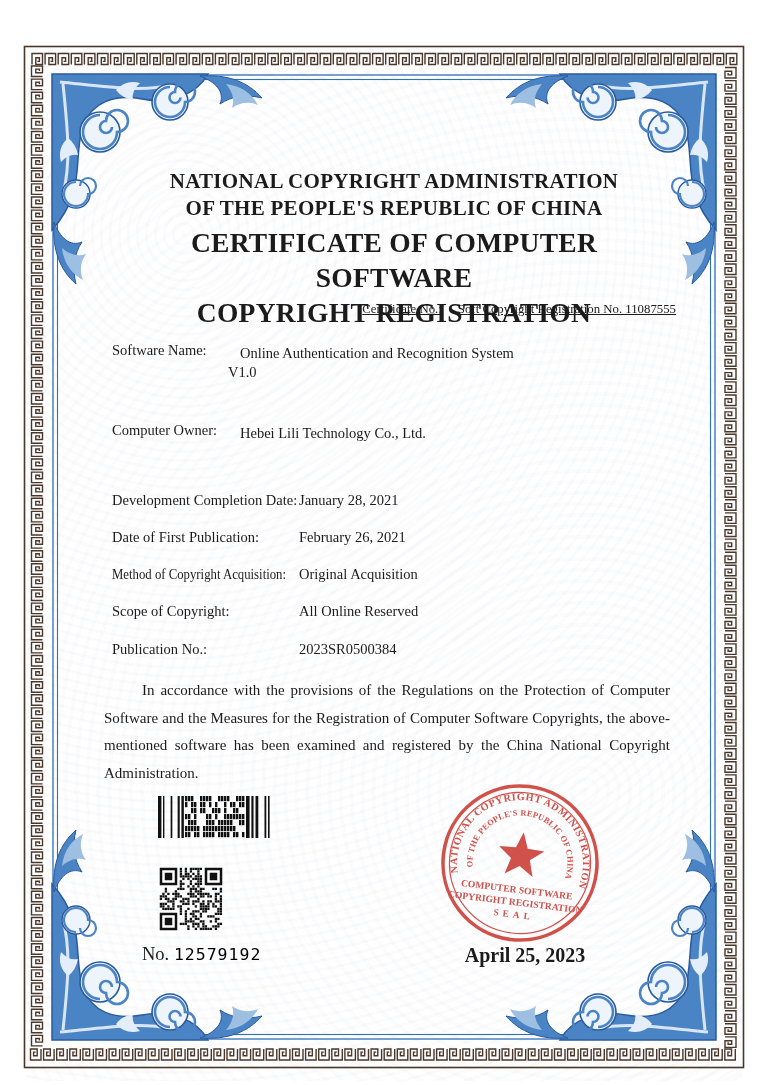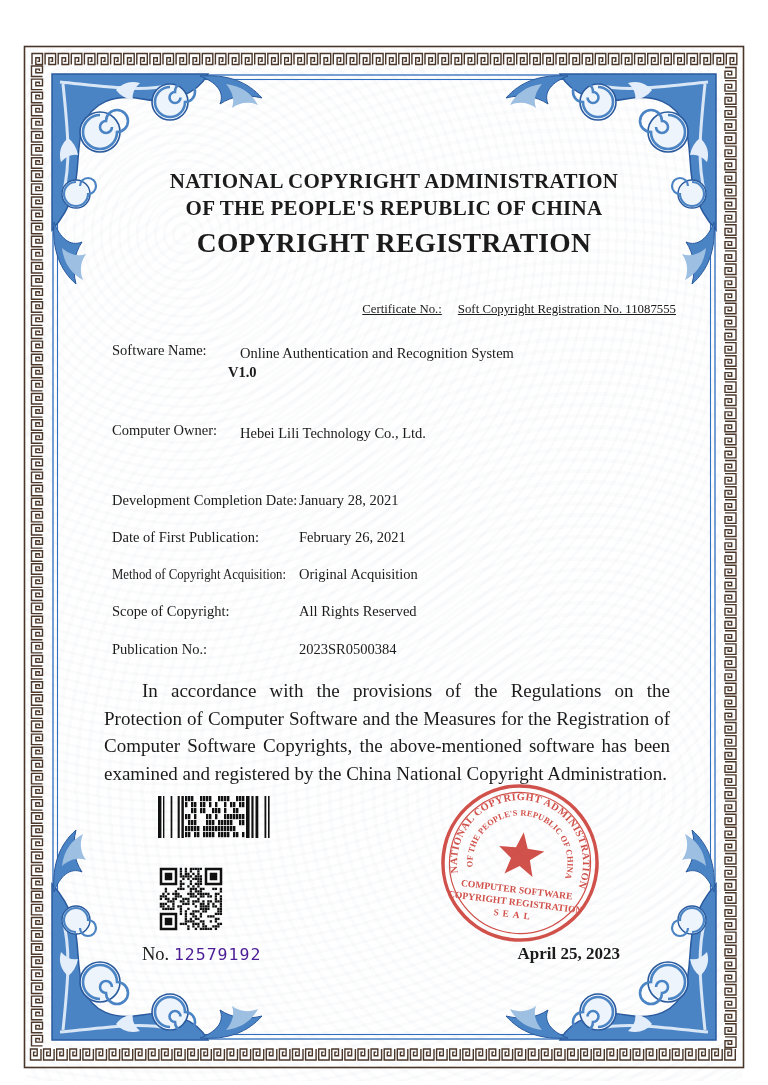--- a/index.html
+++ b/index.html
@@ -22,35 +22,35 @@
     font-weight:bold;font-size:21px;line-height:27px;letter-spacing:0.3px;}
   .cert-title{top:203px;left:112px;width:564px;text-align:center;
     font-weight:bold;font-size:27.5px;line-height:35px;letter-spacing:0.3px;}
   .certno-line{top:280px;right:92px;font-size:12.8px;text-decoration:underline;}
   .certno-line .gap{display:inline-block;width:16px;}
 
   .field-row{position:absolute;left:112px;font-size:14.5px;}
   .field-label{position:absolute;left:0;top:0;white-space:nowrap;}
   .field-label.condensed{transform:scaleX(0.88);transform-origin:left center;}
   .pf .field-value{position:absolute;left:128px;top:0;width:380px;line-height:22px;white-space:nowrap;}
-  .pf .field-value2{position:absolute;left:116px;top:22px;font-weight:bold;}
+  .pf .field-value2{position:absolute;left:116px;top:22px;}
   .df .field-value{position:absolute;left:187px;top:0;white-space:nowrap;}
 
-  .paragraph{top:655px;left:104px;width:566px;font-size:19px;line-height:27.5px;
+  .paragraph{top:655px;left:104px;width:566px;font-size:15px;line-height:27.5px;
     text-align:justify;text-indent:38px;}
 
   .barcode-box{left:158px;top:774px;width:112px;height:42px;}
   .qr-box{left:158px;top:844px;width:66px;height:66px;}
 
   .serial{left:142px;top:922px;font-size:18.5px;}
   .serial-number{font-family:"DejaVu Sans Mono", monospace;font-size:16.5px;
-    color:#4c1d95;letter-spacing:1px;}
+    color:#000000;letter-spacing:1px;}
 
   .seal-box{left:435px;top:756px;width:170px;height:170px;transform:rotate(7deg);opacity:0.93;}
-  .issue-date{left:430px;top:922px;width:190px;text-align:right;font-weight:bold;font-size:17px;}
+  .issue-date{left:430px;top:922px;width:190px;text-align:center;font-weight:bold;font-size:20px;}
 </style>
 </head>
 <body>
 
 <div class="certificate">
 
   <svg class="border-layer" id="border-layer" viewBox="0 0 768 1085" aria-hidden="true">
     <defs>
 
       <path id="mu" d="M2 12.5 V1.5 H12.5 V12.5 H5.8 V5.8 H9.4 V9.4 H7.4" fill="none" stroke="#4a372a" stroke-width="1.4"></path>
@@ -344,20 +344,21 @@
     <use href="#fl" transform="translate(718,50) scale(-1,1)"></use>
     <use href="#fl" transform="translate(50,1020) scale(1,-1)"></use>
     <use href="#fl" transform="translate(718,1020) scale(-1,-1)"></use>
   </svg>
 
   <div class="abs authority">
     <div>NATIONAL COPYRIGHT ADMINISTRATION</div>
     <div>OF THE PEOPLE'S REPUBLIC OF CHINA</div>
   </div>
   <div class="abs cert-title">
+    <div>CERTIFICATE OF COMPUTER SOFTWARE</div>
     <div>COPYRIGHT REGISTRATION</div>
   </div>
   <div class="abs certno-line">
     <span>Certificate No.:</span><span class="gap"></span><span>Soft Copyright Registration No. 11087555</span>
   </div>
 
   <div class="field-row pf" style="top:320px;">
     <span class="field-label">Software Name:</span>
     <span class="field-value">Online Authentication and Recognition System</span>
     <span class="field-value2">V1.0</span>
@@ -374,21 +375,21 @@
   <div class="field-row df" style="top:507px;">
     <span class="field-label">Date of First Publication:</span>
     <span class="field-value">February 26, 2021</span>
   </div>
   <div class="field-row df" style="top:544px;">
     <span class="field-label condensed">Method of Copyright Acquisition:</span>
     <span class="field-value">Original Acquisition</span>
   </div>
   <div class="field-row df" style="top:581px;">
     <span class="field-label">Scope of Copyright:</span>
-    <span class="field-value">All Rights Reserved</span>
+    <span class="field-value">All Online Reserved</span>
   </div>
   <div class="field-row df" style="top:619px;">
     <span class="field-label">Publication No.:</span>
     <span class="field-value">2023SR0500384</span>
   </div>
 
   <div class="abs paragraph">In accordance with the provisions of the Regulations on the Protection of Computer Software and the Measures for the Registration of Computer Software Copyrights, the above-mentioned software has been examined and registered by the China National Copyright Administration.</div>
 
   <svg class="abs barcode-box" id="barcode-svg" viewBox="0 0 112 42" aria-hidden="true">
       <rect x="0" y="0" width="3.4" height="42" fill="#111"></rect>

